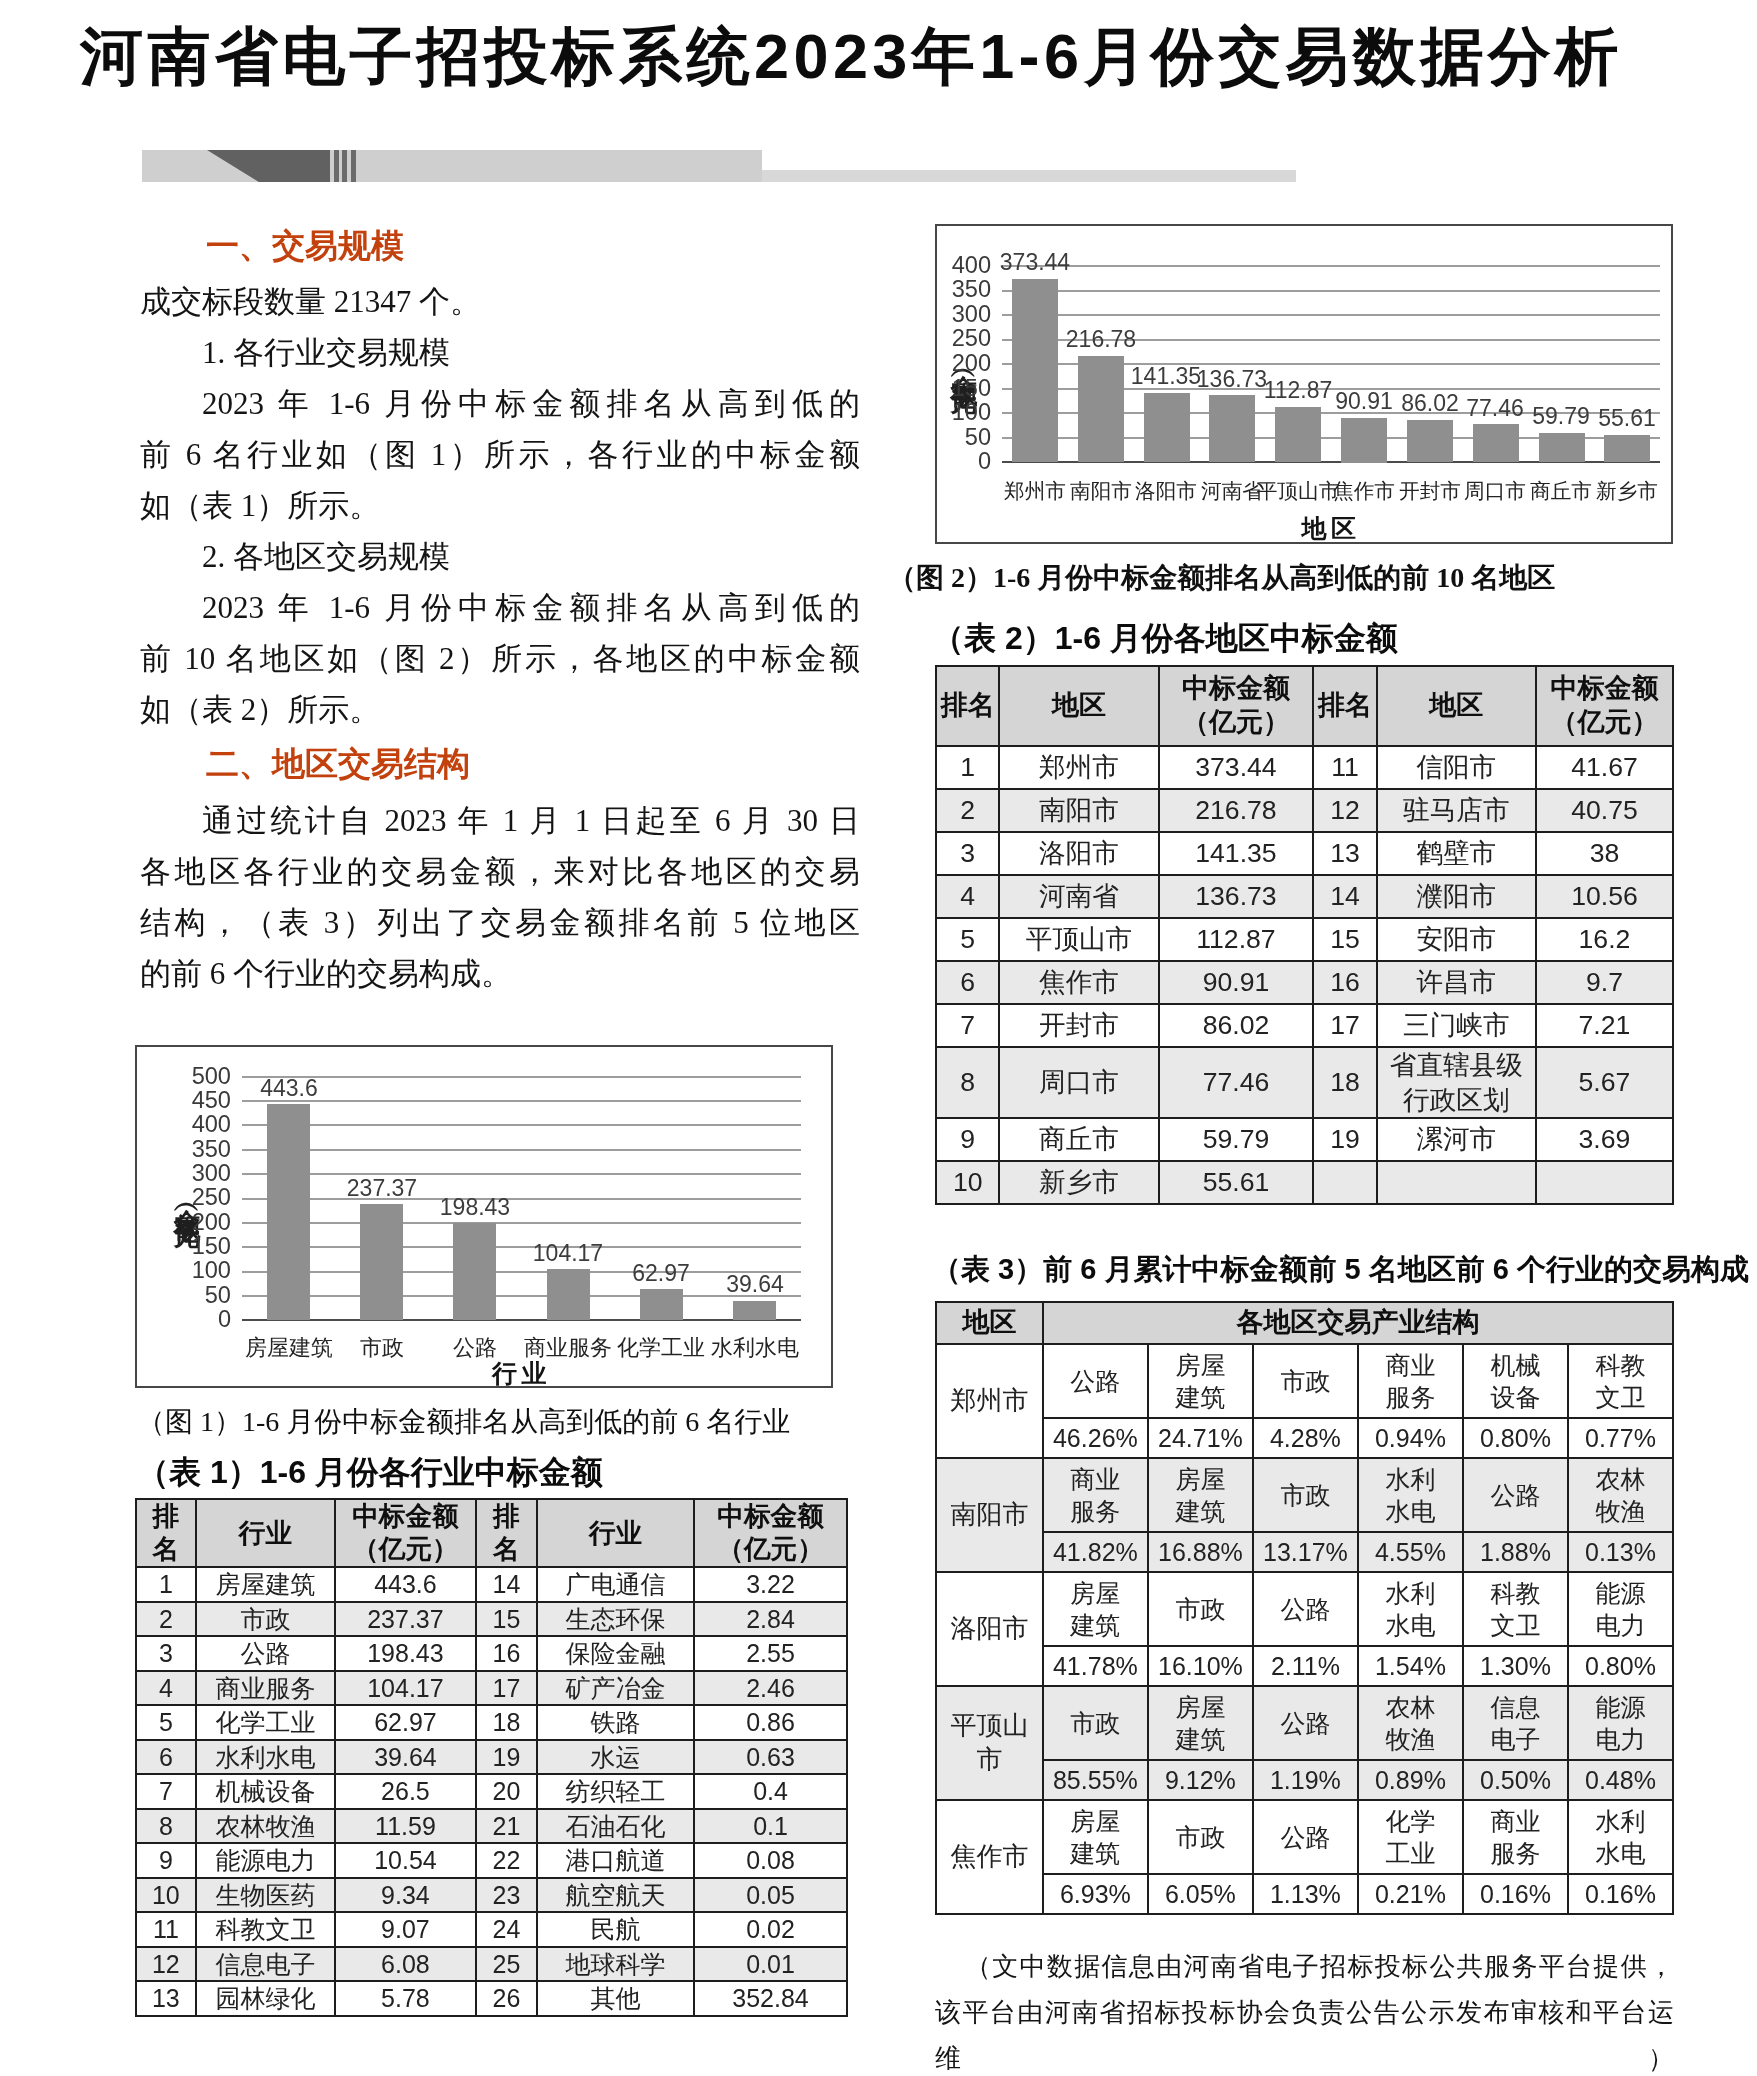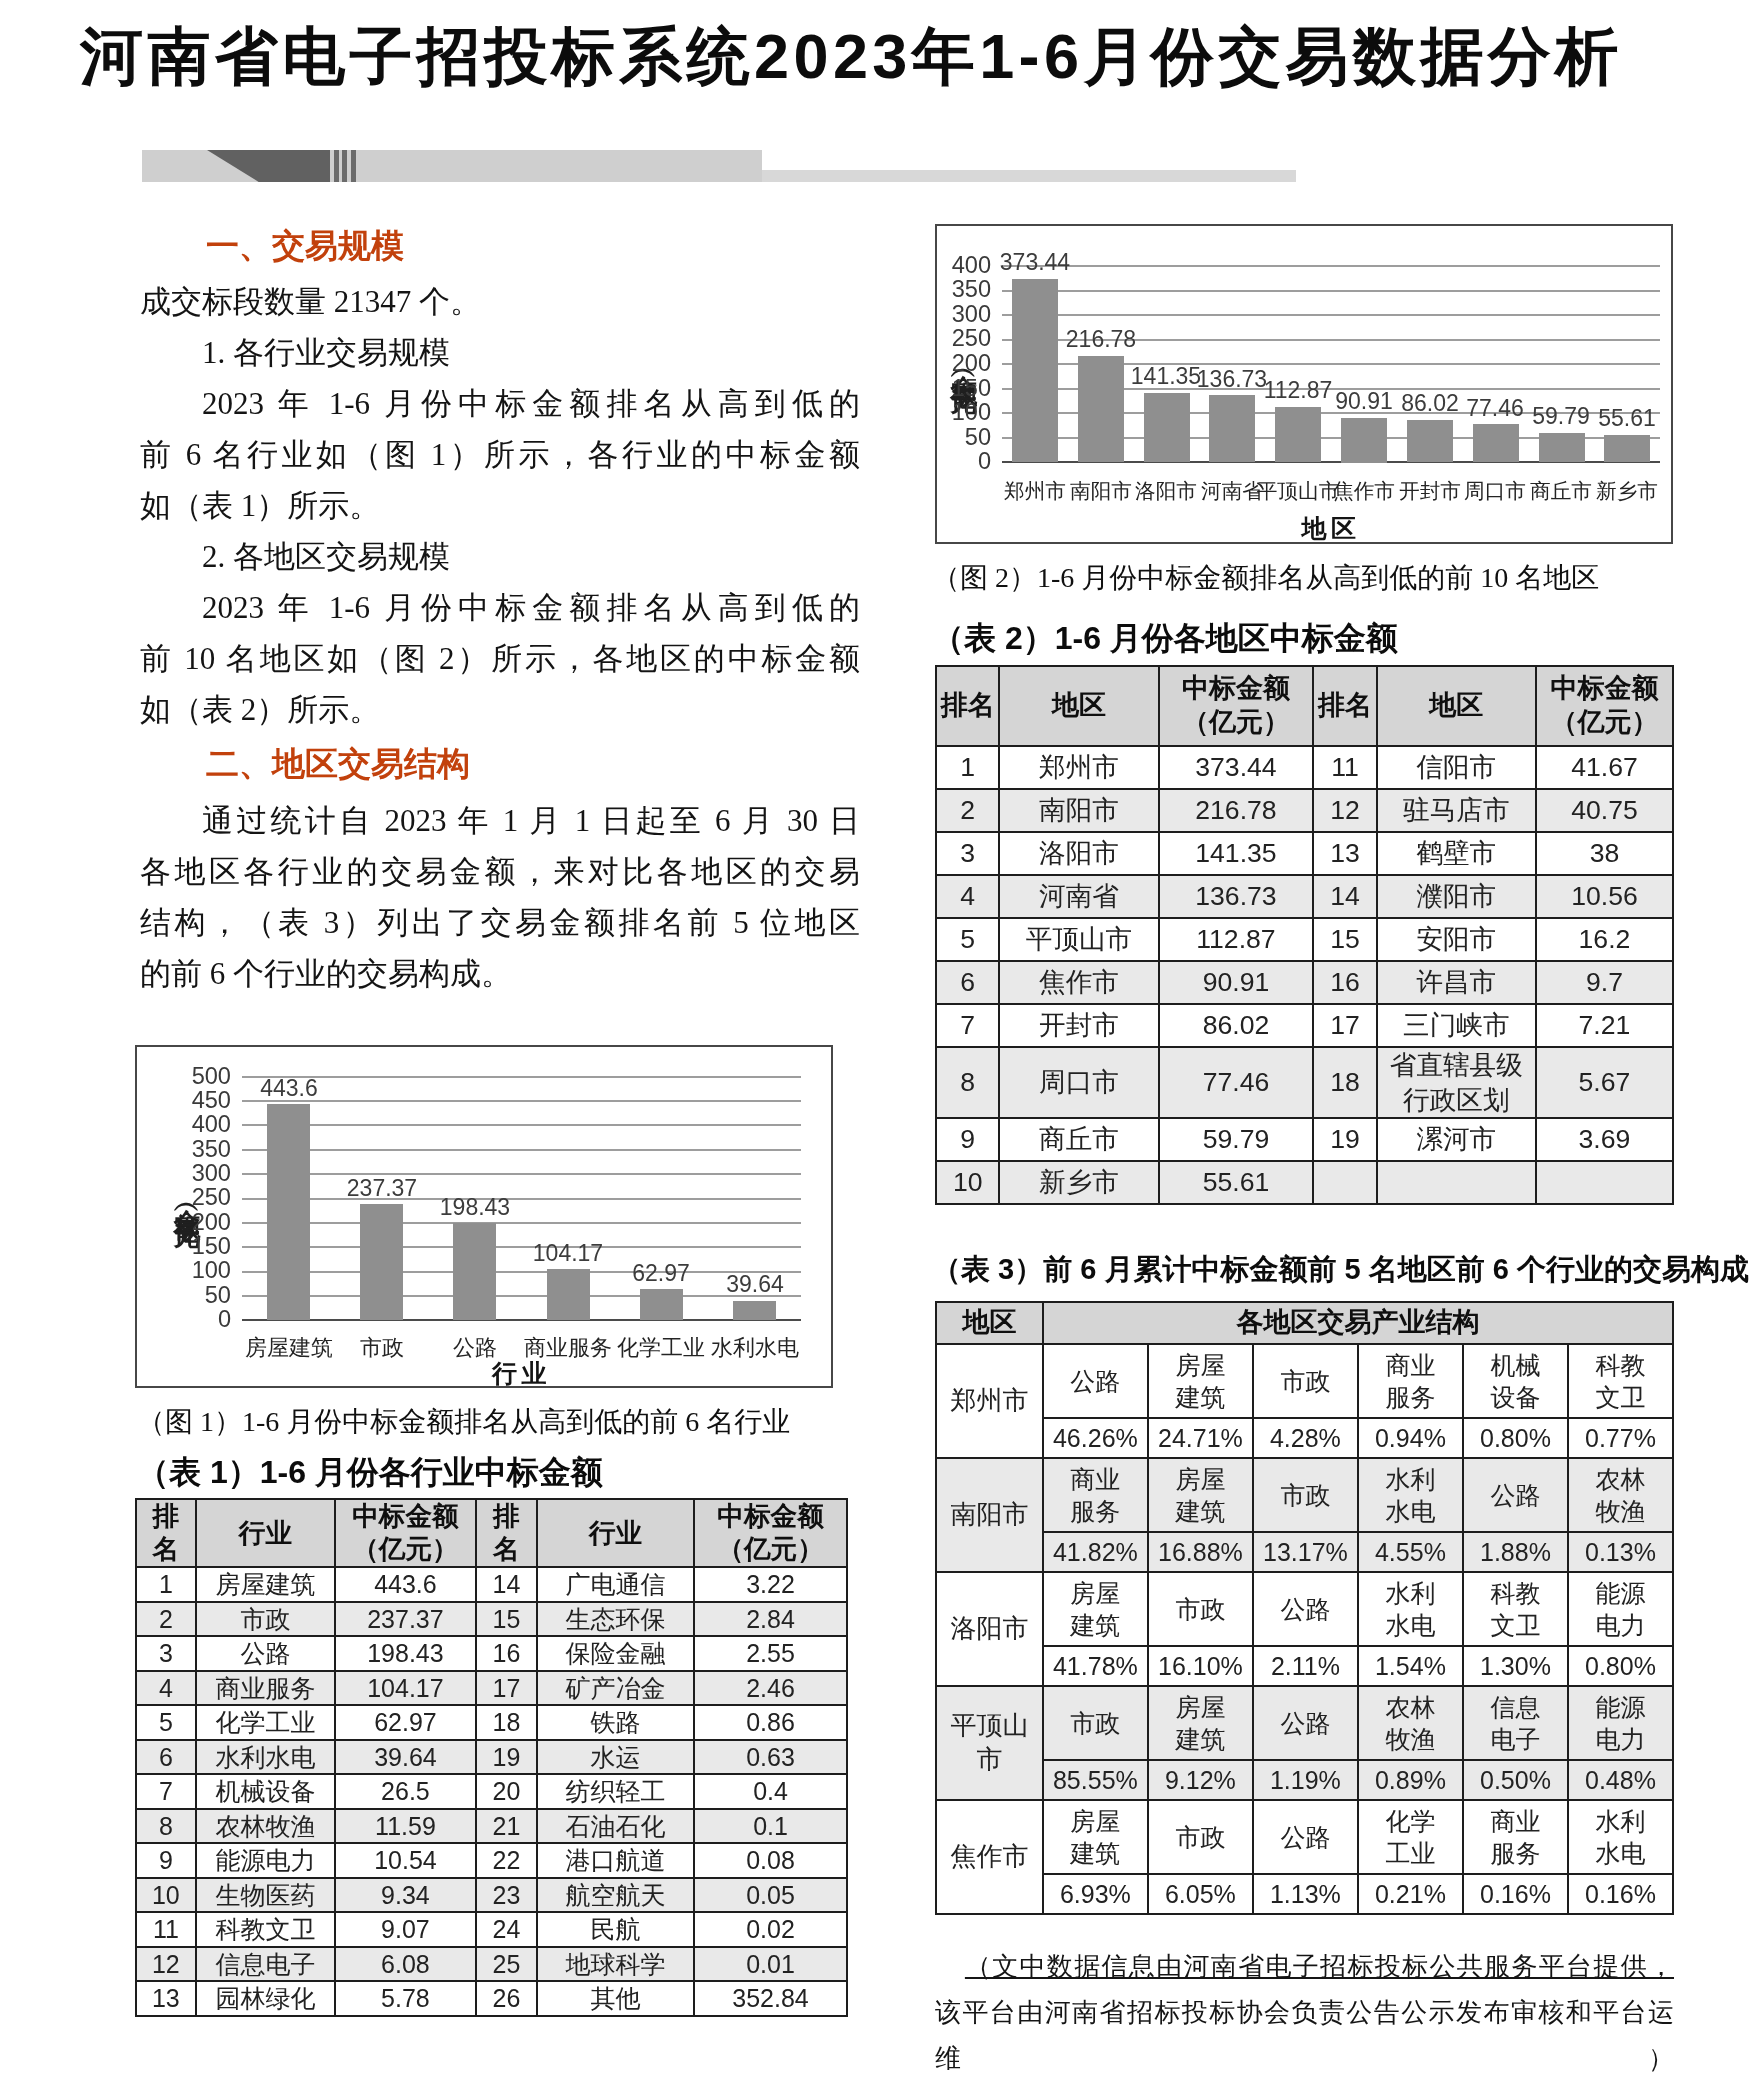--- a/index.html
+++ b/index.html
@@ -36,21 +36,21 @@
   .grid.axis{height:2.2px;background:#4b4b4b;}
   .ytick{position:absolute;text-align:right;font:23.6px "Liberation Sans",sans-serif;color:#3a3a3a;}
   .bar{position:absolute;}
   .vlabel{position:absolute;text-align:center;font:23px "Liberation Sans",sans-serif;color:#3c3c3c;}
   .clabel{position:absolute;text-align:center;font-family:"Liberation Sans",sans-serif;color:#242424;}
   .xtitle{position:absolute;text-align:center;font:700 25px "Liberation Sans",sans-serif;
           letter-spacing:4.4px;color:#141414;}
 
   
   .caption{position:absolute;font:28px "Liberation Serif",serif;color:#101010;}
-  #cap1{left:137px;top:1403px;} #cap2{left:932px;top:559px;}
+  #cap1{left:137px;top:1403px;} #cap2{left:888px;top:559px;font-weight:bold;}
   .tbl-title{position:absolute;font:700 32px "Liberation Sans",sans-serif;color:#0c0c0c;}
   #t1title{left:137px;top:1451px;} #t2title{left:932px;top:617px;text-align:center;}
   #t3title{left:932px;top:1250px;font-size:29px;}
 
   
   table{border-collapse:collapse;position:absolute;table-layout:fixed;background:#fff;}
   #table1{left:135px;top:1498px;width:713px;}
   #table2{left:935px;top:665px;width:739px;}
   #table3{left:935px;top:1301px;width:739px;}
   th,td{border:2.2px solid #1d1d1d;text-align:center;vertical-align:middle;overflow:hidden;padding:0 3px;}
@@ -61,21 +61,21 @@
   .t2 th{height:78px;}               .t2 td{height:41px;font-size:26.6px;}
   .t3 th{height:40px;font-size:27px;}
   .t3 td.ind{height:72px;font-size:25px;padding:0 19px;}
   .t3 td.pct{height:38px;font-size:25px;}
   .t3 td.region{font-size:26px;padding:0 1.5px;}
 
   
   .footer{position:absolute;left:935px;top:1944px;width:739px;
           font:26px/46px "Liberation Serif",serif;color:#151515;}
   .footer .tline{line-height:46px;}
-  .footer .tline.indent{text-indent:1.15em;text-decoration:underline;}
+  .footer .tline.indent{text-indent:1.15em;}
 </style>
 </head>
 <body>
 
 <div class="page">
 
   <h1 class="title">河南省电子招投标系统2023年1-6月份交易数据分析</h1>
 
   <div class="decor-base"></div>
   <div class="decor-para"></div>

